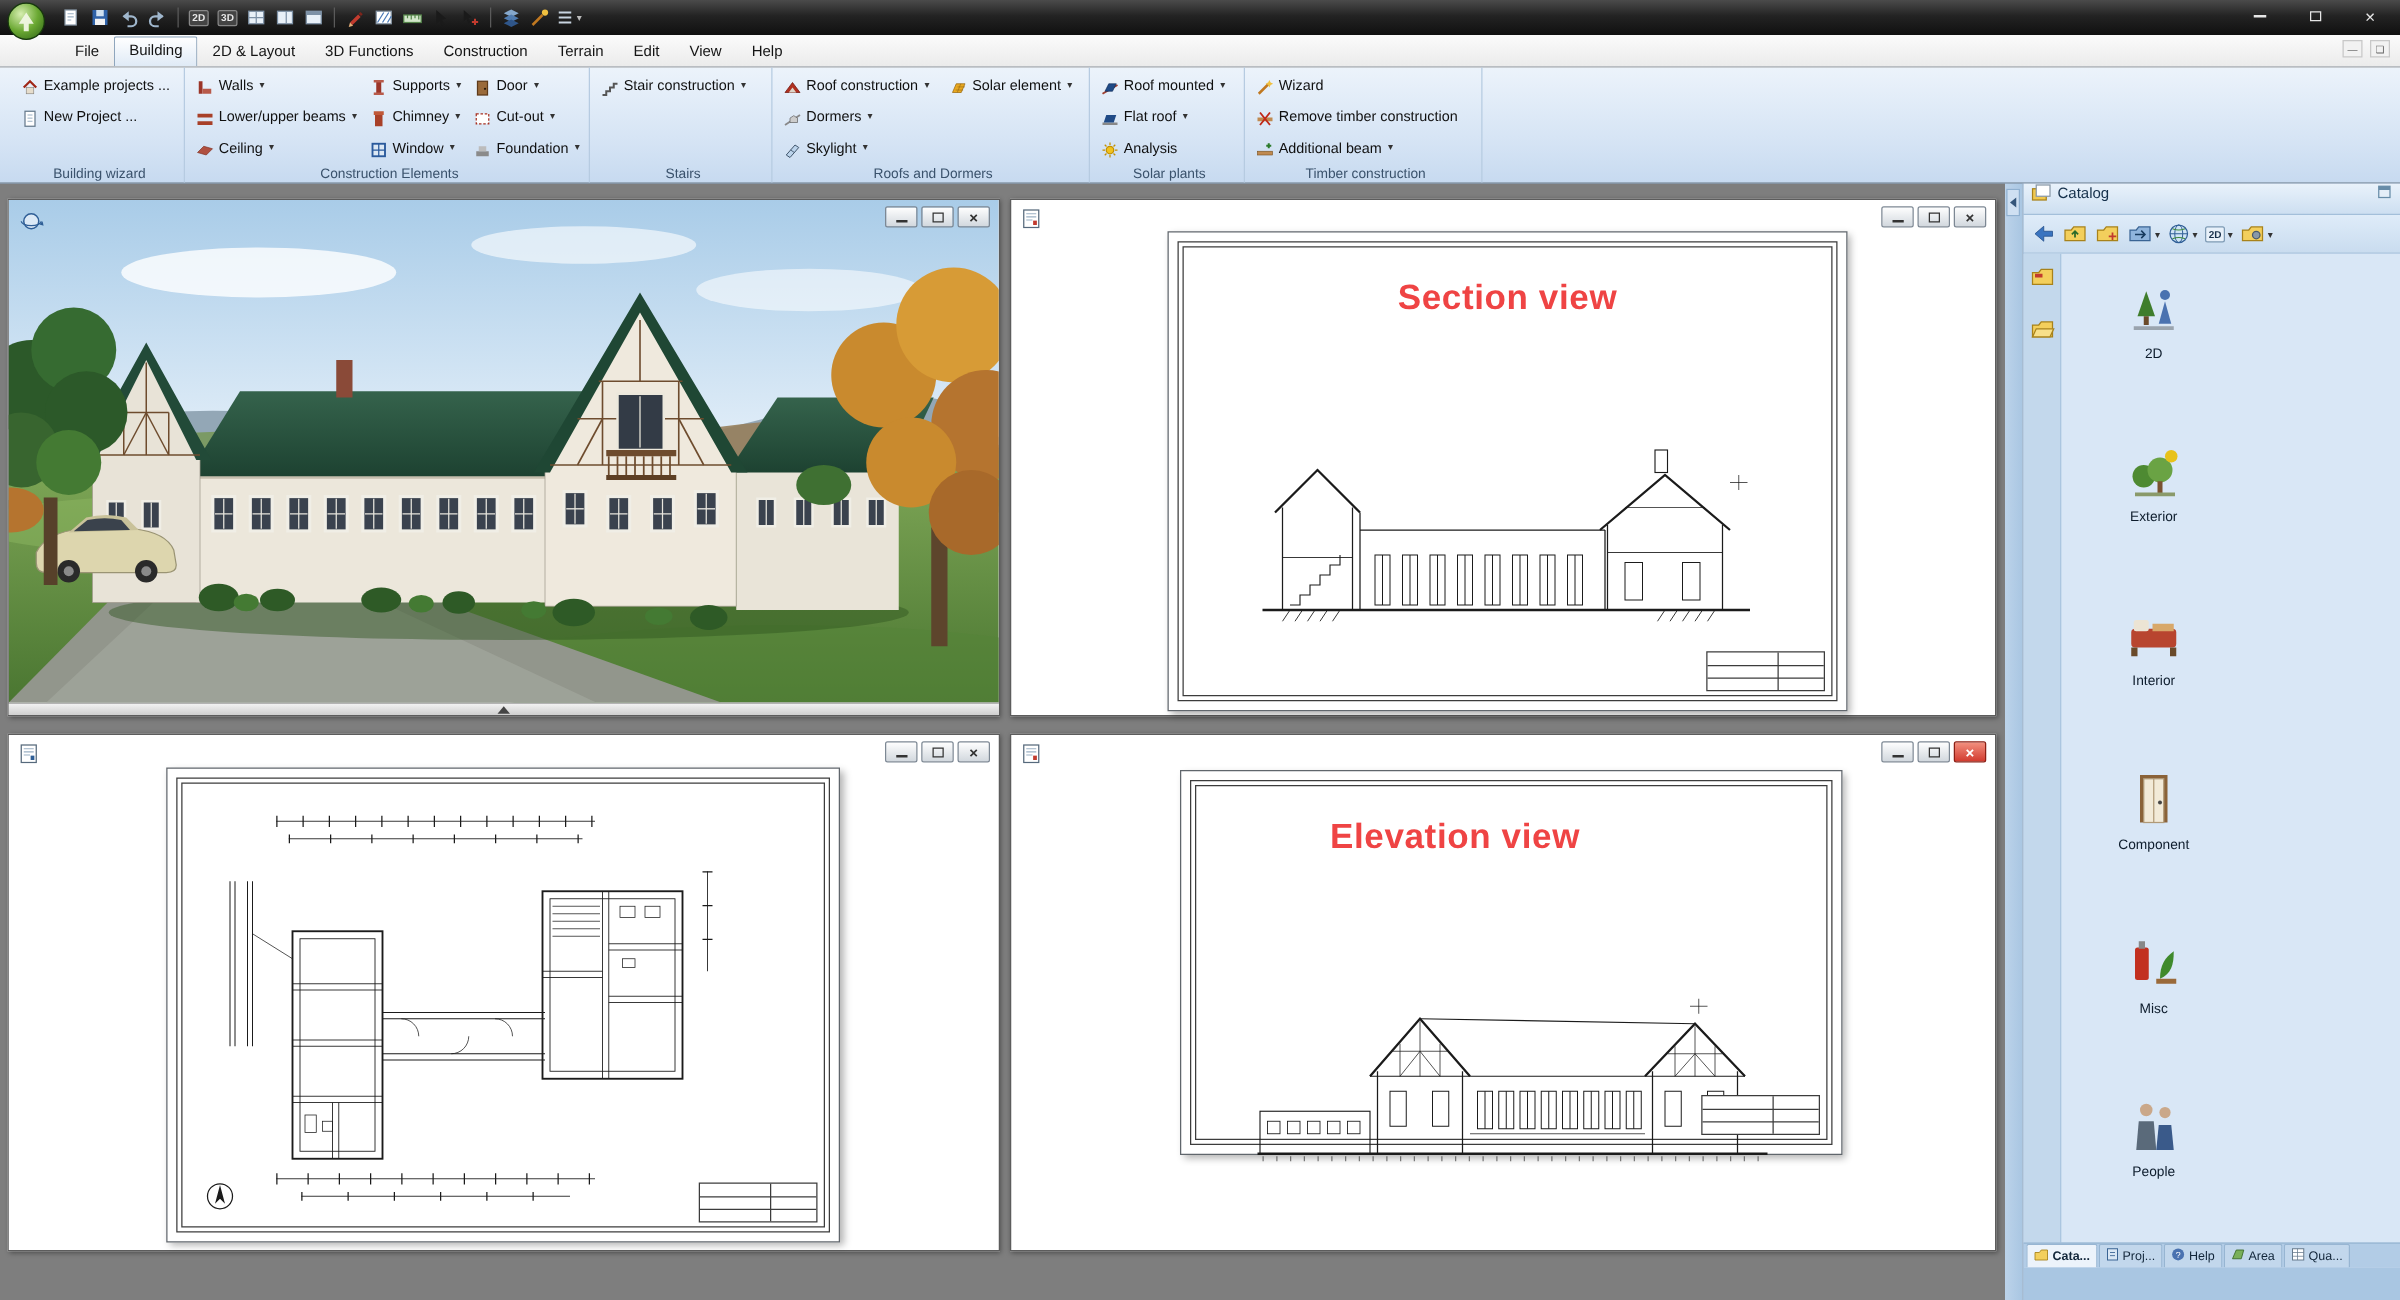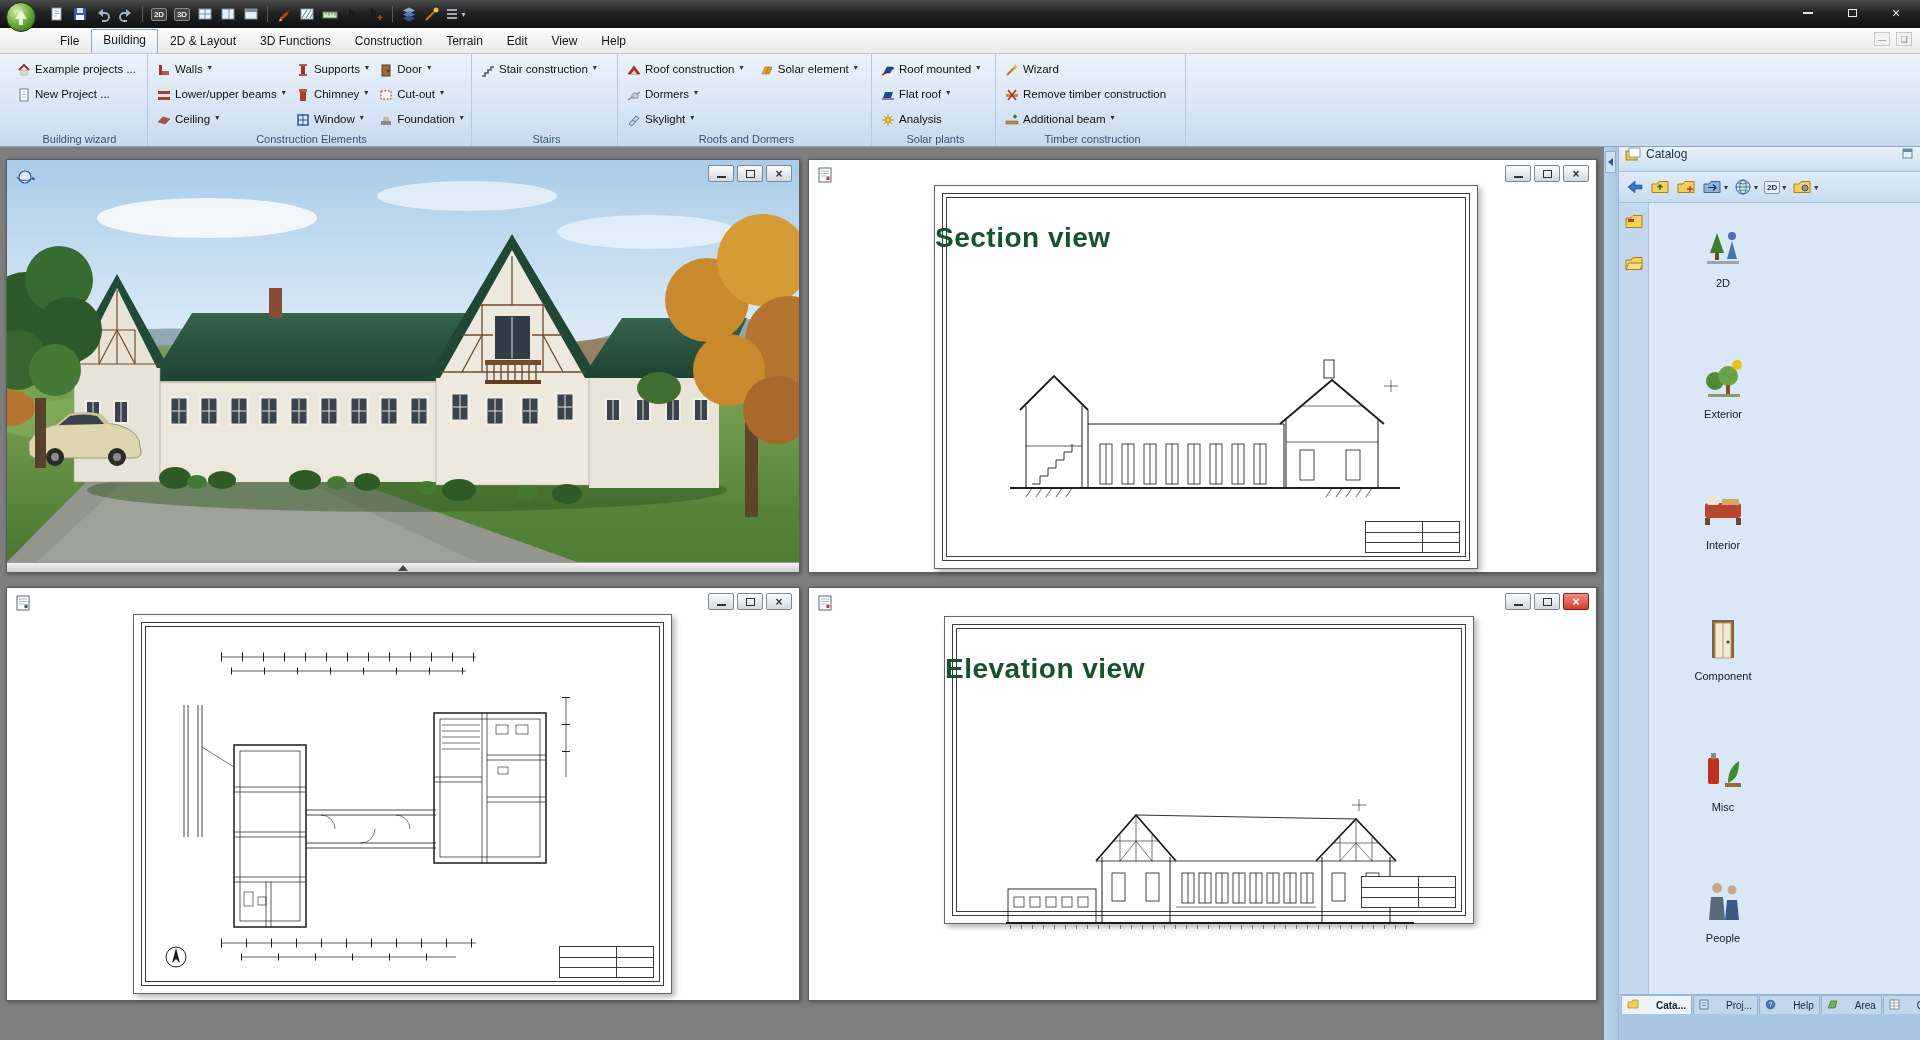--- a/index.html
+++ b/index.html
@@ -50,21 +50,21 @@
 .vpbtn.red .mx{color:#fff}
 .vp-corner{position:absolute;top:7px;left:8px;z-index:6}
 .vscroll{position:absolute;left:0;right:0;bottom:0;height:10px;background:linear-gradient(#f2f2f2,#cfcfcf);border-top:1px solid #9a9a9a;display:flex;align-items:center;justify-content:center}
 .vscroll .tri{width:0;height:0;border-left:5px solid transparent;border-right:5px solid transparent;border-bottom:6px solid #444}
 .scene3d{position:absolute;left:0;top:0}
 
 
 .sheet{position:absolute;background:#fff;border:1px solid #60666c;box-shadow:3px 3px 6px rgba(0,0,0,.3)}
 .frame{position:absolute;inset:7px;border:1px solid #3c3c3c;pointer-events:none}
 .frame2{position:absolute;inset:11px;border:1px solid #3c3c3c;pointer-events:none}
-.sheet-title{position:absolute;top:36px;left:0;right:0;font-size:28px;font-weight:bold;color:#14532d;letter-spacing:.5px}
+.sheet-title{position:absolute;top:36px;left:0;right:0;text-align:center;font-size:28px;font-weight:bold;color:#ef4444;letter-spacing:.5px}
 .sheet-title.elev{right:90px}
 .tblock{position:absolute;right:17px;bottom:15px;width:95px;height:32px;border:1px solid #3c3c3c;background:#fff}
 .tblock i{position:absolute;background:#3c3c3c}
 .tblock .th{left:0;right:0;height:1px}
 .tblock .tv{top:0;bottom:0;width:1px}
 .draw{position:absolute}
 
 
 .splitter{position:absolute;left:1604px;top:147px;width:14px;height:893px;background:linear-gradient(90deg,#bcd3ea,#a9c6e2)}
 .split-grip{position:absolute;top:4px;left:1px;width:11px;height:22px;background:#cfe0f2;border:1px solid #8fb0d0;display:flex;align-items:center;justify-content:center}
@@ -75,21 +75,21 @@
 .cat-header{height:25px;background:linear-gradient(#e9f2fb,#cddff1);border-bottom:1px solid #a3bfda;display:flex;align-items:flex-start;gap:5px;padding:0 6px;font-size:12px;color:#15304b}
 .cat-header .sp{flex:1}
 .cat-toolbar{height:31px;display:flex;align-items:center;gap:2px;padding:0 3px;background:linear-gradient(#dfecf9,#c9dcef);border-bottom:1px solid #a3bfda}
 .cbtn{height:24px;display:flex;align-items:center;gap:1px;padding:0 2px;border-radius:2px}
 .cat-body{position:absolute;top:56px;bottom:46px;left:0;right:0;background:#d9e7f6}
 .cat-strip{position:absolute;left:0;top:0;bottom:0;width:30px;background:#c3d8ec;border-right:1px solid #abc6e0;display:flex;flex-direction:column;align-items:center;padding-top:10px;gap:22px}
 .cat-items{position:absolute;left:40px;top:8px;width:128px;display:flex;flex-direction:column}
 .cat-item{height:131px;display:flex;flex-direction:column;align-items:center;padding-top:12px}
 .cat-item .label{margin-top:5px;font-size:11px;color:#0d1c2c;text-align:center}
 .cat-tabs{position:absolute;left:0;right:0;bottom:26px;height:20px;display:flex;gap:1px;padding-left:2px;background:#b2cce6;border-top:1px solid #97b5d2;align-items:flex-end}
-.cat-tab{display:flex;align-items:center;gap:17px;padding:0 5px;height:19px;font-size:10px;color:#12263a;background:#c2d7ec;border:1px solid #97b5d2;border-bottom:0;border-radius:2px 2px 0 0;white-space:nowrap}
+.cat-tab{display:flex;align-items:center;gap:3px;padding:0 5px;height:19px;font-size:10px;color:#12263a;background:#c2d7ec;border:1px solid #97b5d2;border-bottom:0;border-radius:2px 2px 0 0;white-space:nowrap}
 .cat-tab.active{background:#ecf3fb;font-weight:bold}
 .cat-footer{position:absolute;left:0;right:0;bottom:0;height:26px;background:#a9c6e2}
 </style>
 </head>
 <body>
 
 <div class="titlebar">
   <div class="logo">
     <svg width="32" height="32">
         <defs>

